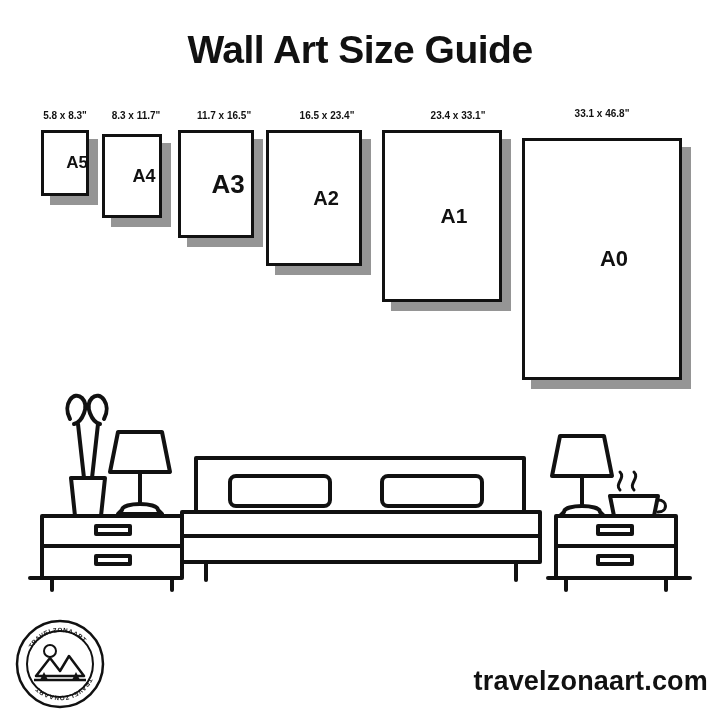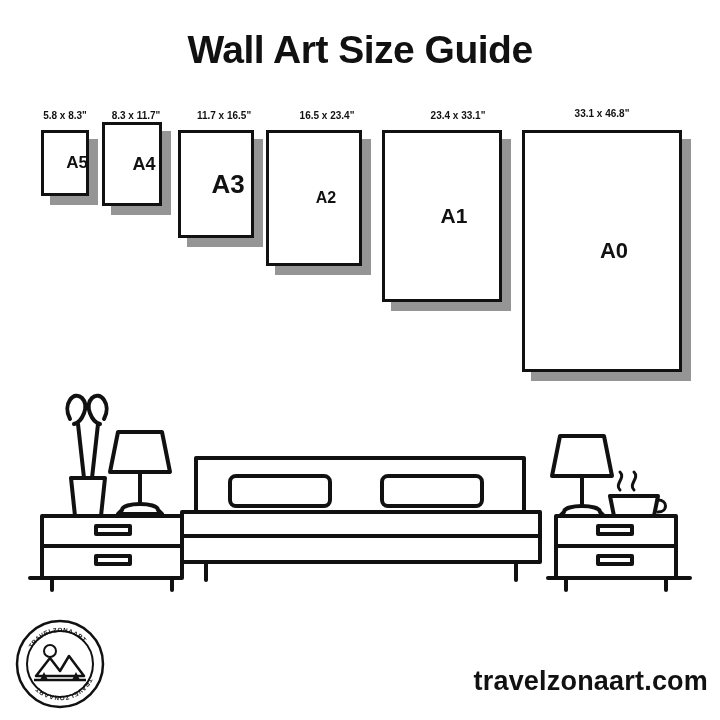--- a/index.html
+++ b/index.html
@@ -66,21 +66,21 @@
   }
   .frame-name {
     font-size: 17px;
     font-weight: bold;
     color: #111111;
     margin-left: 24px;
   }
   .fs-a5 .frame-name { font-size: 17px; }
   .fs-a4 .frame-name { font-size: 18px; }
   .fs-a3 .frame-name { font-size: 26px; }
-  .fs-a2 .frame-name { font-size: 16px; }
+  .fs-a2 .frame-name { font-size: 20px; }
   .fs-a1 .frame-name { font-size: 21px; }
   .fs-a0 .frame-name { font-size: 22px; }
 
   
   .scene {
     position: absolute;
     left: 0;
     top: 380px;
     width: 720px;
     height: 230px;
@@ -128,21 +128,21 @@
 
     <div class="frame-wrap fs-a5" style="left:36px; top:110px; width:58px; height:80px;">
       <div class="frame-label-size" style="top:0px;">5.8 x 8.3"</div>
       <div class="frame-box" style="left:5px; top:20px; width:48px; height:66px;">
         <span class="frame-name">A5</span>
       </div>
     </div>
 
     <div class="frame-wrap fs-a4" style="left:96px; top:110px; width:80px; height:110px;">
       <div class="frame-label-size" style="top:0px;">8.3 x 11.7"</div>
-      <div class="frame-box" style="left:6px; top:12px; width:60px; height:84px;justify-content:center;">
+      <div class="frame-box" style="left:6px; top:24px; width:60px; height:84px;justify-content:center;">
         <span class="frame-name">A4</span>
       </div>
     </div>
 
     <div class="frame-wrap fs-a3" style="left:172px; top:110px; width:104px; height:145px;">
       <div class="frame-label-size" style="top:0px;">11.7 x 16.5"</div>
       <div class="frame-box" style="left:6px; top:20px; width:76px; height:108px;">
         <span class="frame-name">A3</span>
       </div>
     </div>
@@ -156,21 +156,21 @@
 
     <div class="frame-wrap fs-a1" style="left:378px; top:108px; width:160px; height:220px;">
       <div class="frame-label-size" style="top:2px;">23.4 x 33.1"</div>
       <div class="frame-box" style="left:4px; top:22px; width:120px; height:172px;">
         <span class="frame-name">A1</span>
       </div>
     </div>
 
     <div class="frame-wrap fs-a0" style="left:520px; top:106px; width:200px; height:285px;">
       <div class="frame-label-size" style="top:2px; left:82px;">33.1 x 46.8"</div>
-      <div class="frame-box" style="left:2px; top:24px; width:160px; height:242px;">
+      <div class="frame-box" style="left:2px; top:32px; width:160px; height:242px;">
         <span class="frame-name">A0</span>
       </div>
     </div>
 
   </div>
 
   <div class="scene">
     <svg width="720" height="230" viewBox="0 0 720 230">
       <g fill="none" stroke="#111111" stroke-width="4" stroke-linejoin="round" stroke-linecap="round">
 

